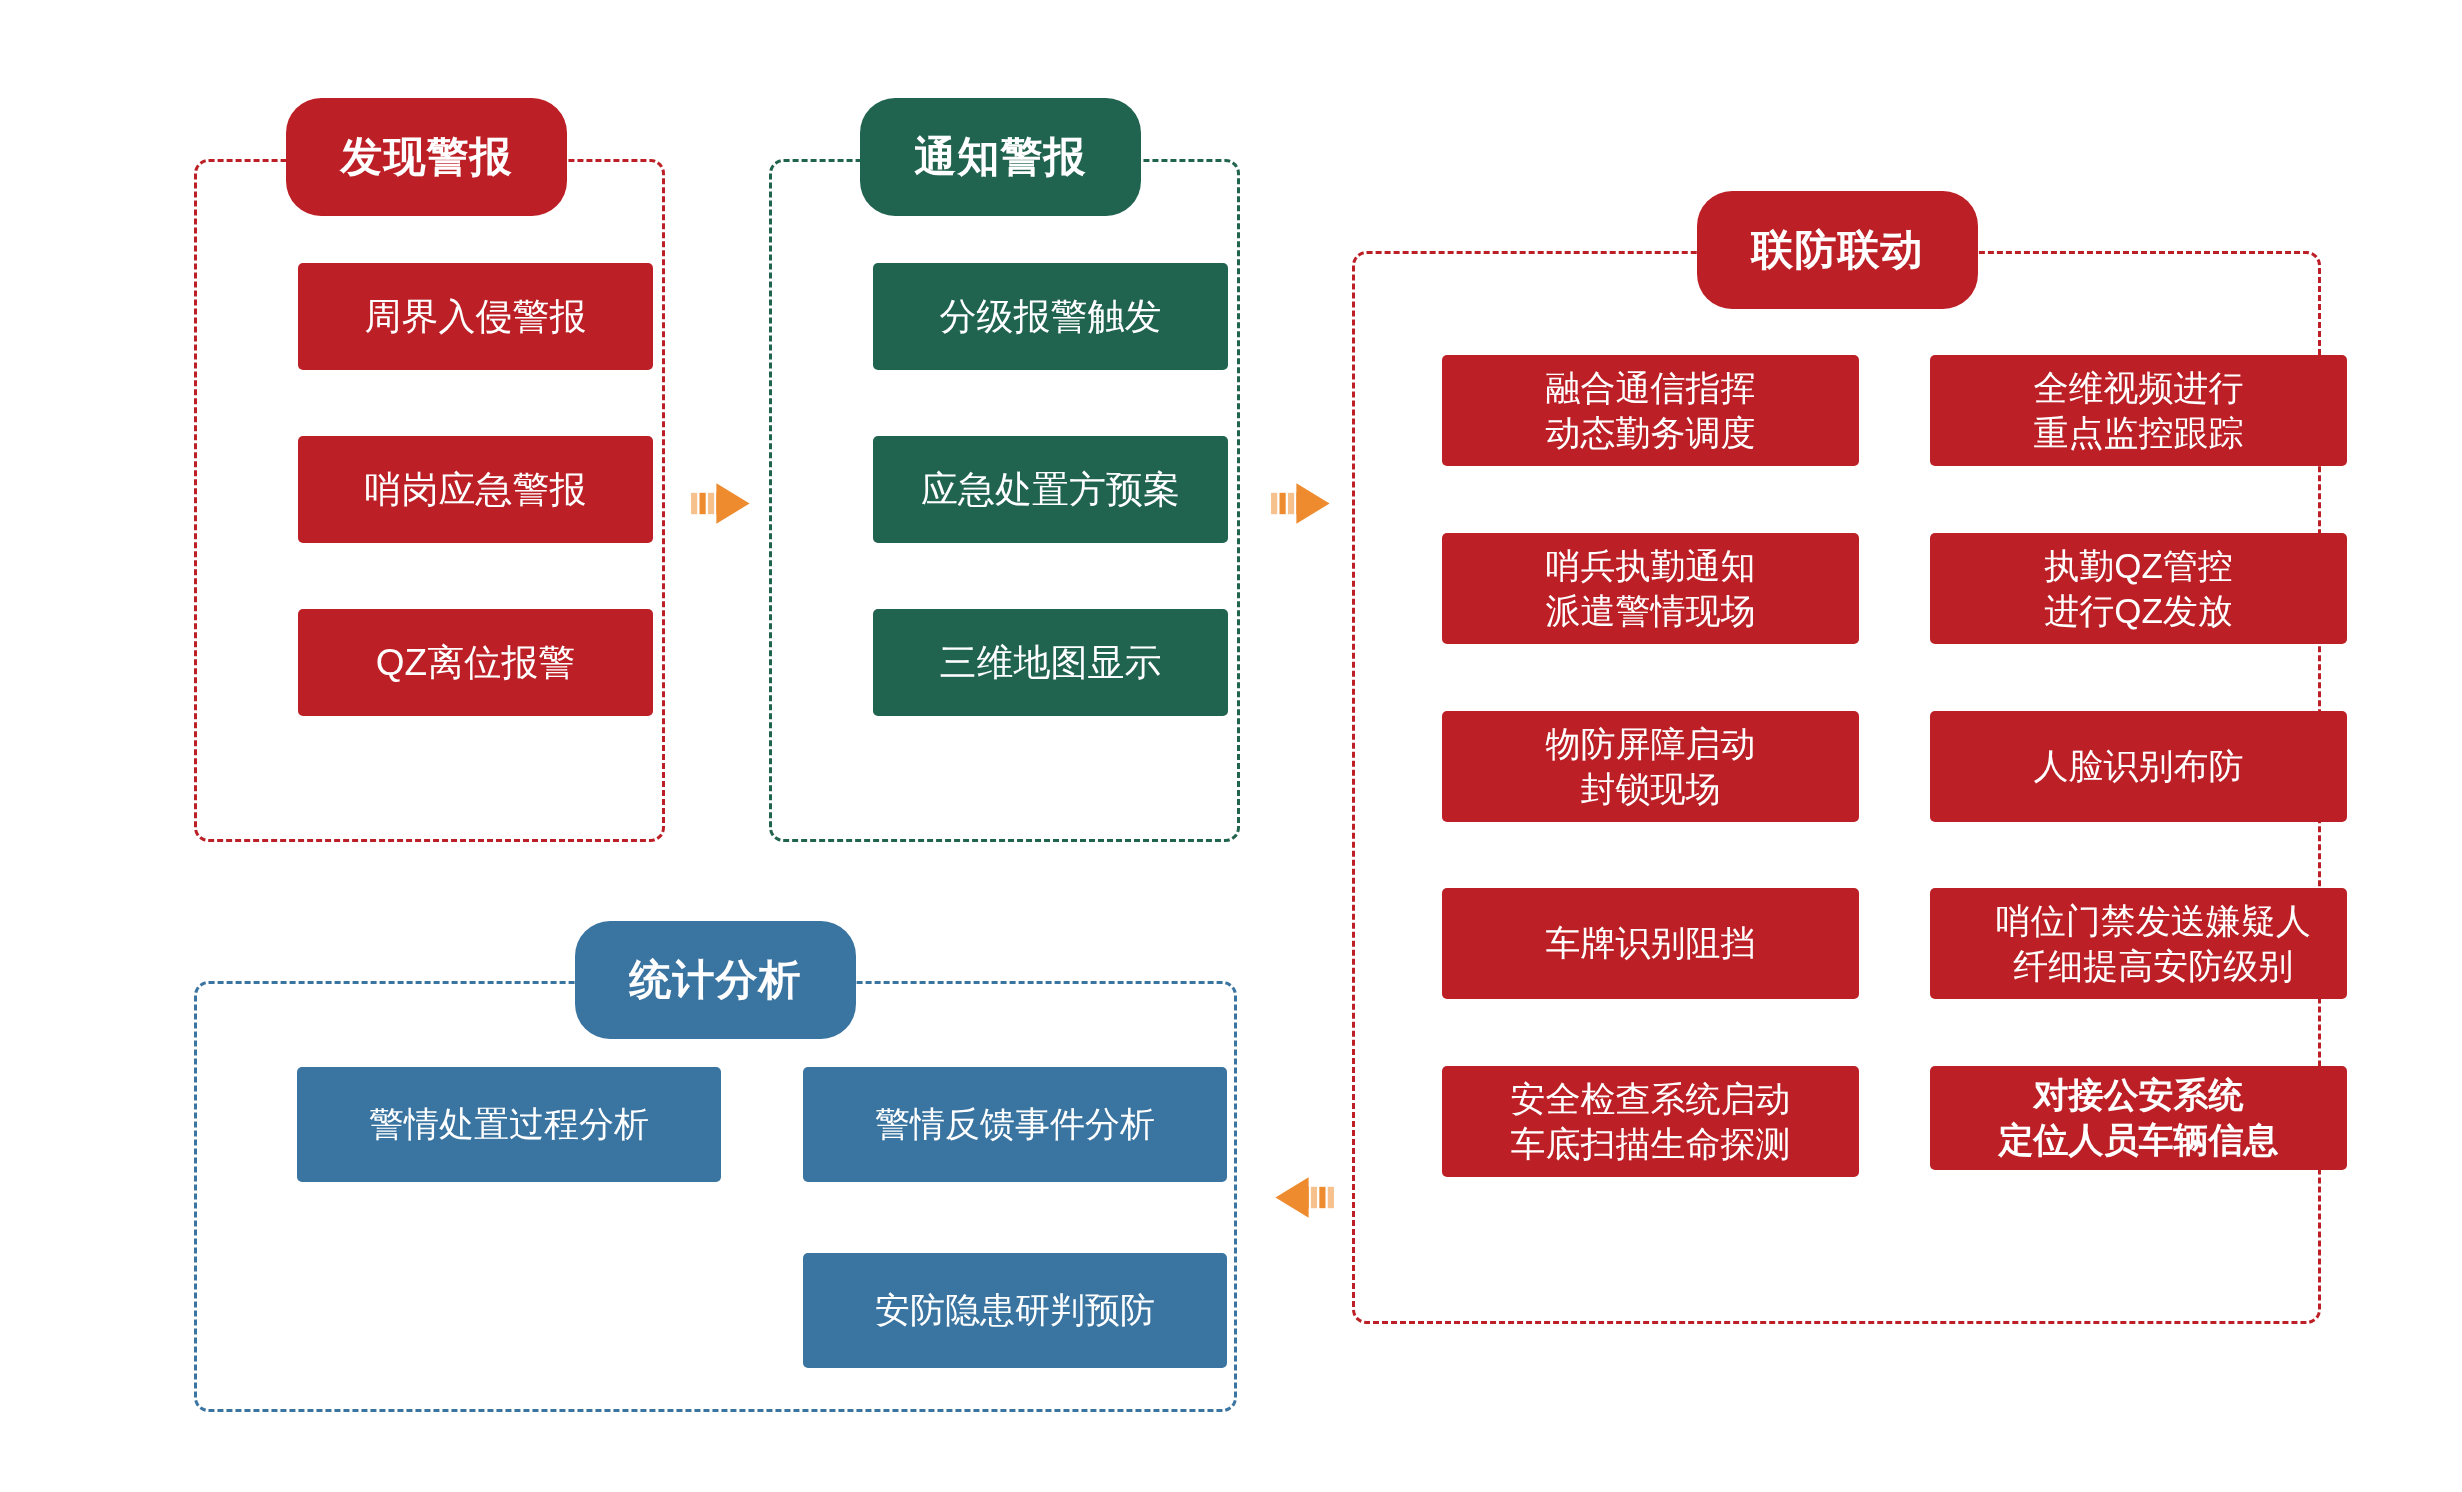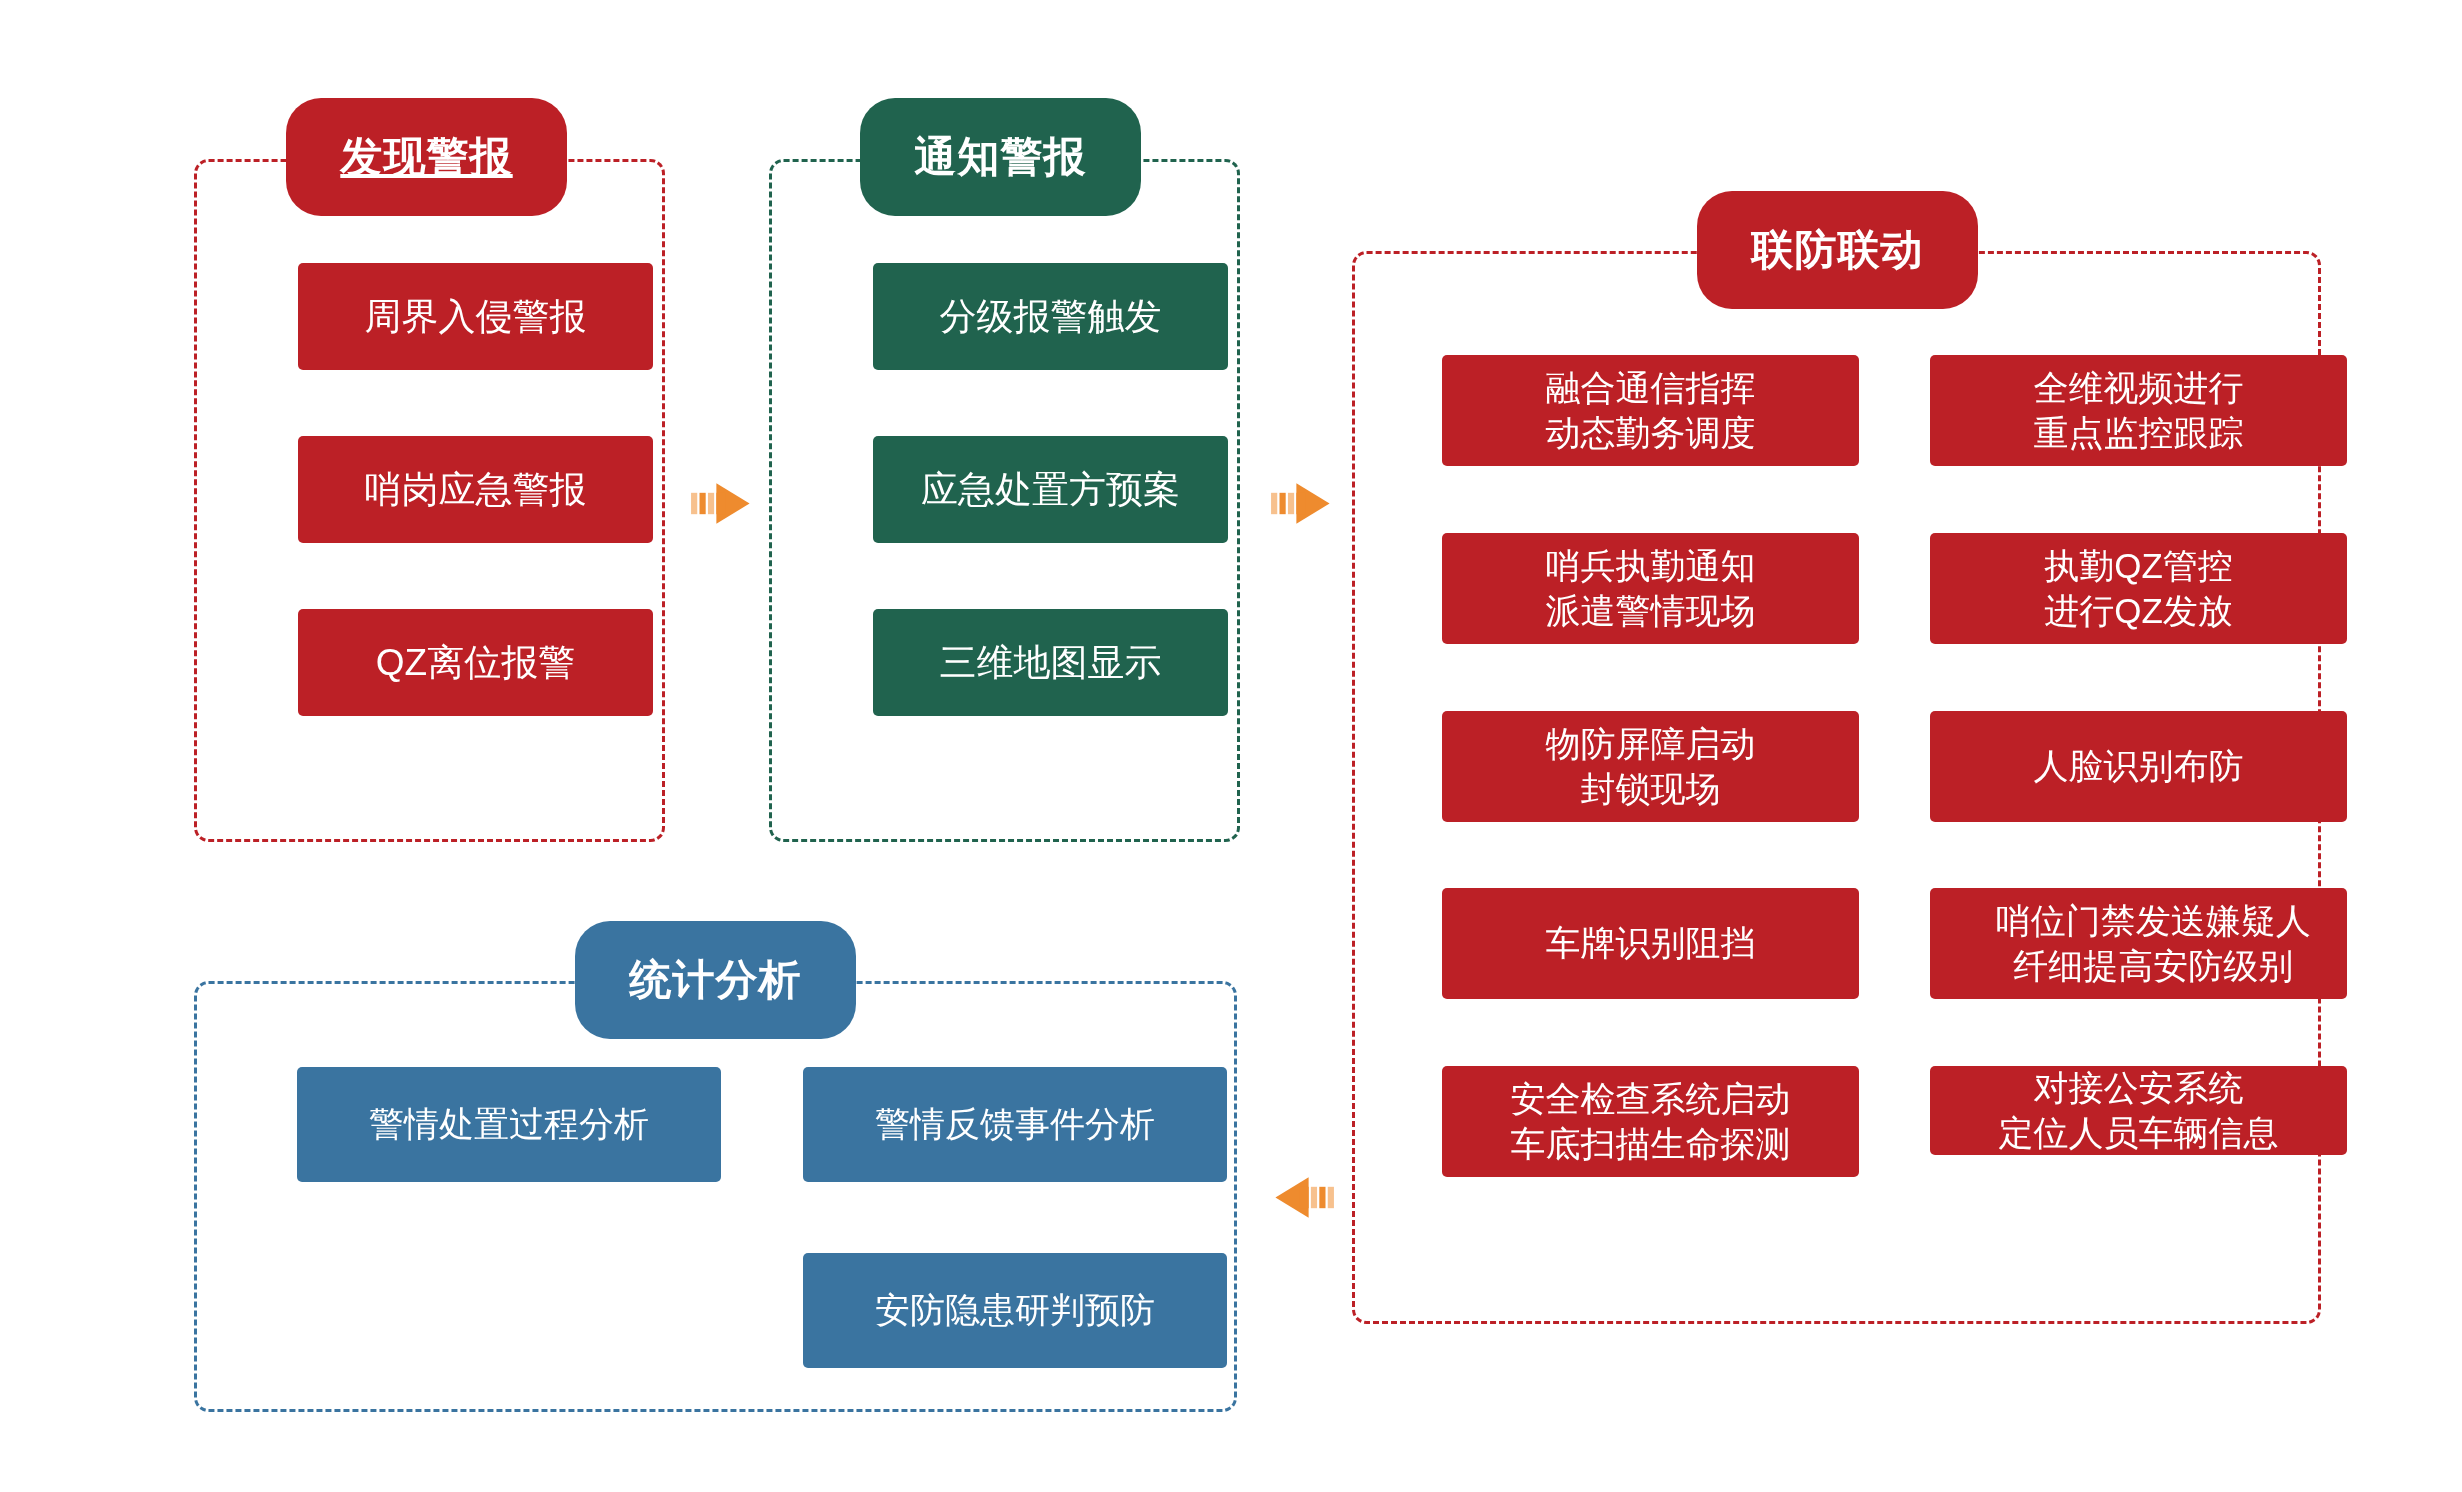--- a/index.html
+++ b/index.html
@@ -76,21 +76,21 @@
     z-index: 4;
   }
 </style>
 </head>
 <body>
 
 <div id="canvas">
 
   <div class="group red" style="left:194px; top:159px; width:471px; height:683px;"></div>
 
-  <div class="pill red" style="left:286px; top:98px; width:281px; height:118px; font-size:42px;text-decoration:underline;">发现警报</div>
+  <div class="pill red" style="left:286px; top:98px; width:281px; height:118px; font-size:42px;">发现警报</div>
 
   <div class="box red" style="left:254px; top:263px; width:355px; height:107px; font-size:37px;">周界入侵警报</div>
 
   <div class="box red" style="left:254px; top:436px; width:355px; height:107px; font-size:37px;">哨岗应急警报</div>
 
   <div class="box red" style="left:254px; top:609px; width:355px; height:107px; font-size:37px;">QZ离位报警</div>
 
   <div class="arrow" style="left:691px; top:481px; width:62px; height:45px;">
     <svg width="62" height="45" viewBox="0 0 110 80" xmlns="http://www.w3.org/2000/svg">
       <rect x="0" y="21" width="11" height="38" fill="#F7C18E"></rect>
@@ -174,21 +174,21 @@
       <span class="ln">纤细提高安防级别</span>
     </div>
   </div>
 
   <div class="box red" style="left:1398px; top:1066px; width:417px; height:111px; font-size:35px;">
     <div>
       <span class="ln">安全检查系统启动</span>
       <span class="ln">车底扫描生命探测</span>
     </div>
   </div>
-  <div class="box red" style="left:1886px; top:1066px; width:417px; height:89px; font-size:35px;">
+  <div class="box red" style="left:1886px; top:1066px; width:417px; height:104px; font-size:35px;font-weight:bold;">
     <div>
       <span class="ln">对接公安系统</span>
       <span class="ln">定位人员车辆信息</span>
     </div>
   </div>
 
   <div class="arrow" style="left:1272px; top:1175px; width:62px; height:45px;">
     <svg width="62" height="45" viewBox="0 0 110 80" xmlns="http://www.w3.org/2000/svg">
       <path d="M65 4 L65 21 L65 59 L65 76 L6 40 Z" fill="#EE8B2E"></path>
       <rect x="49" y="21" width="16" height="38" fill="#EE8B2E"></rect>

